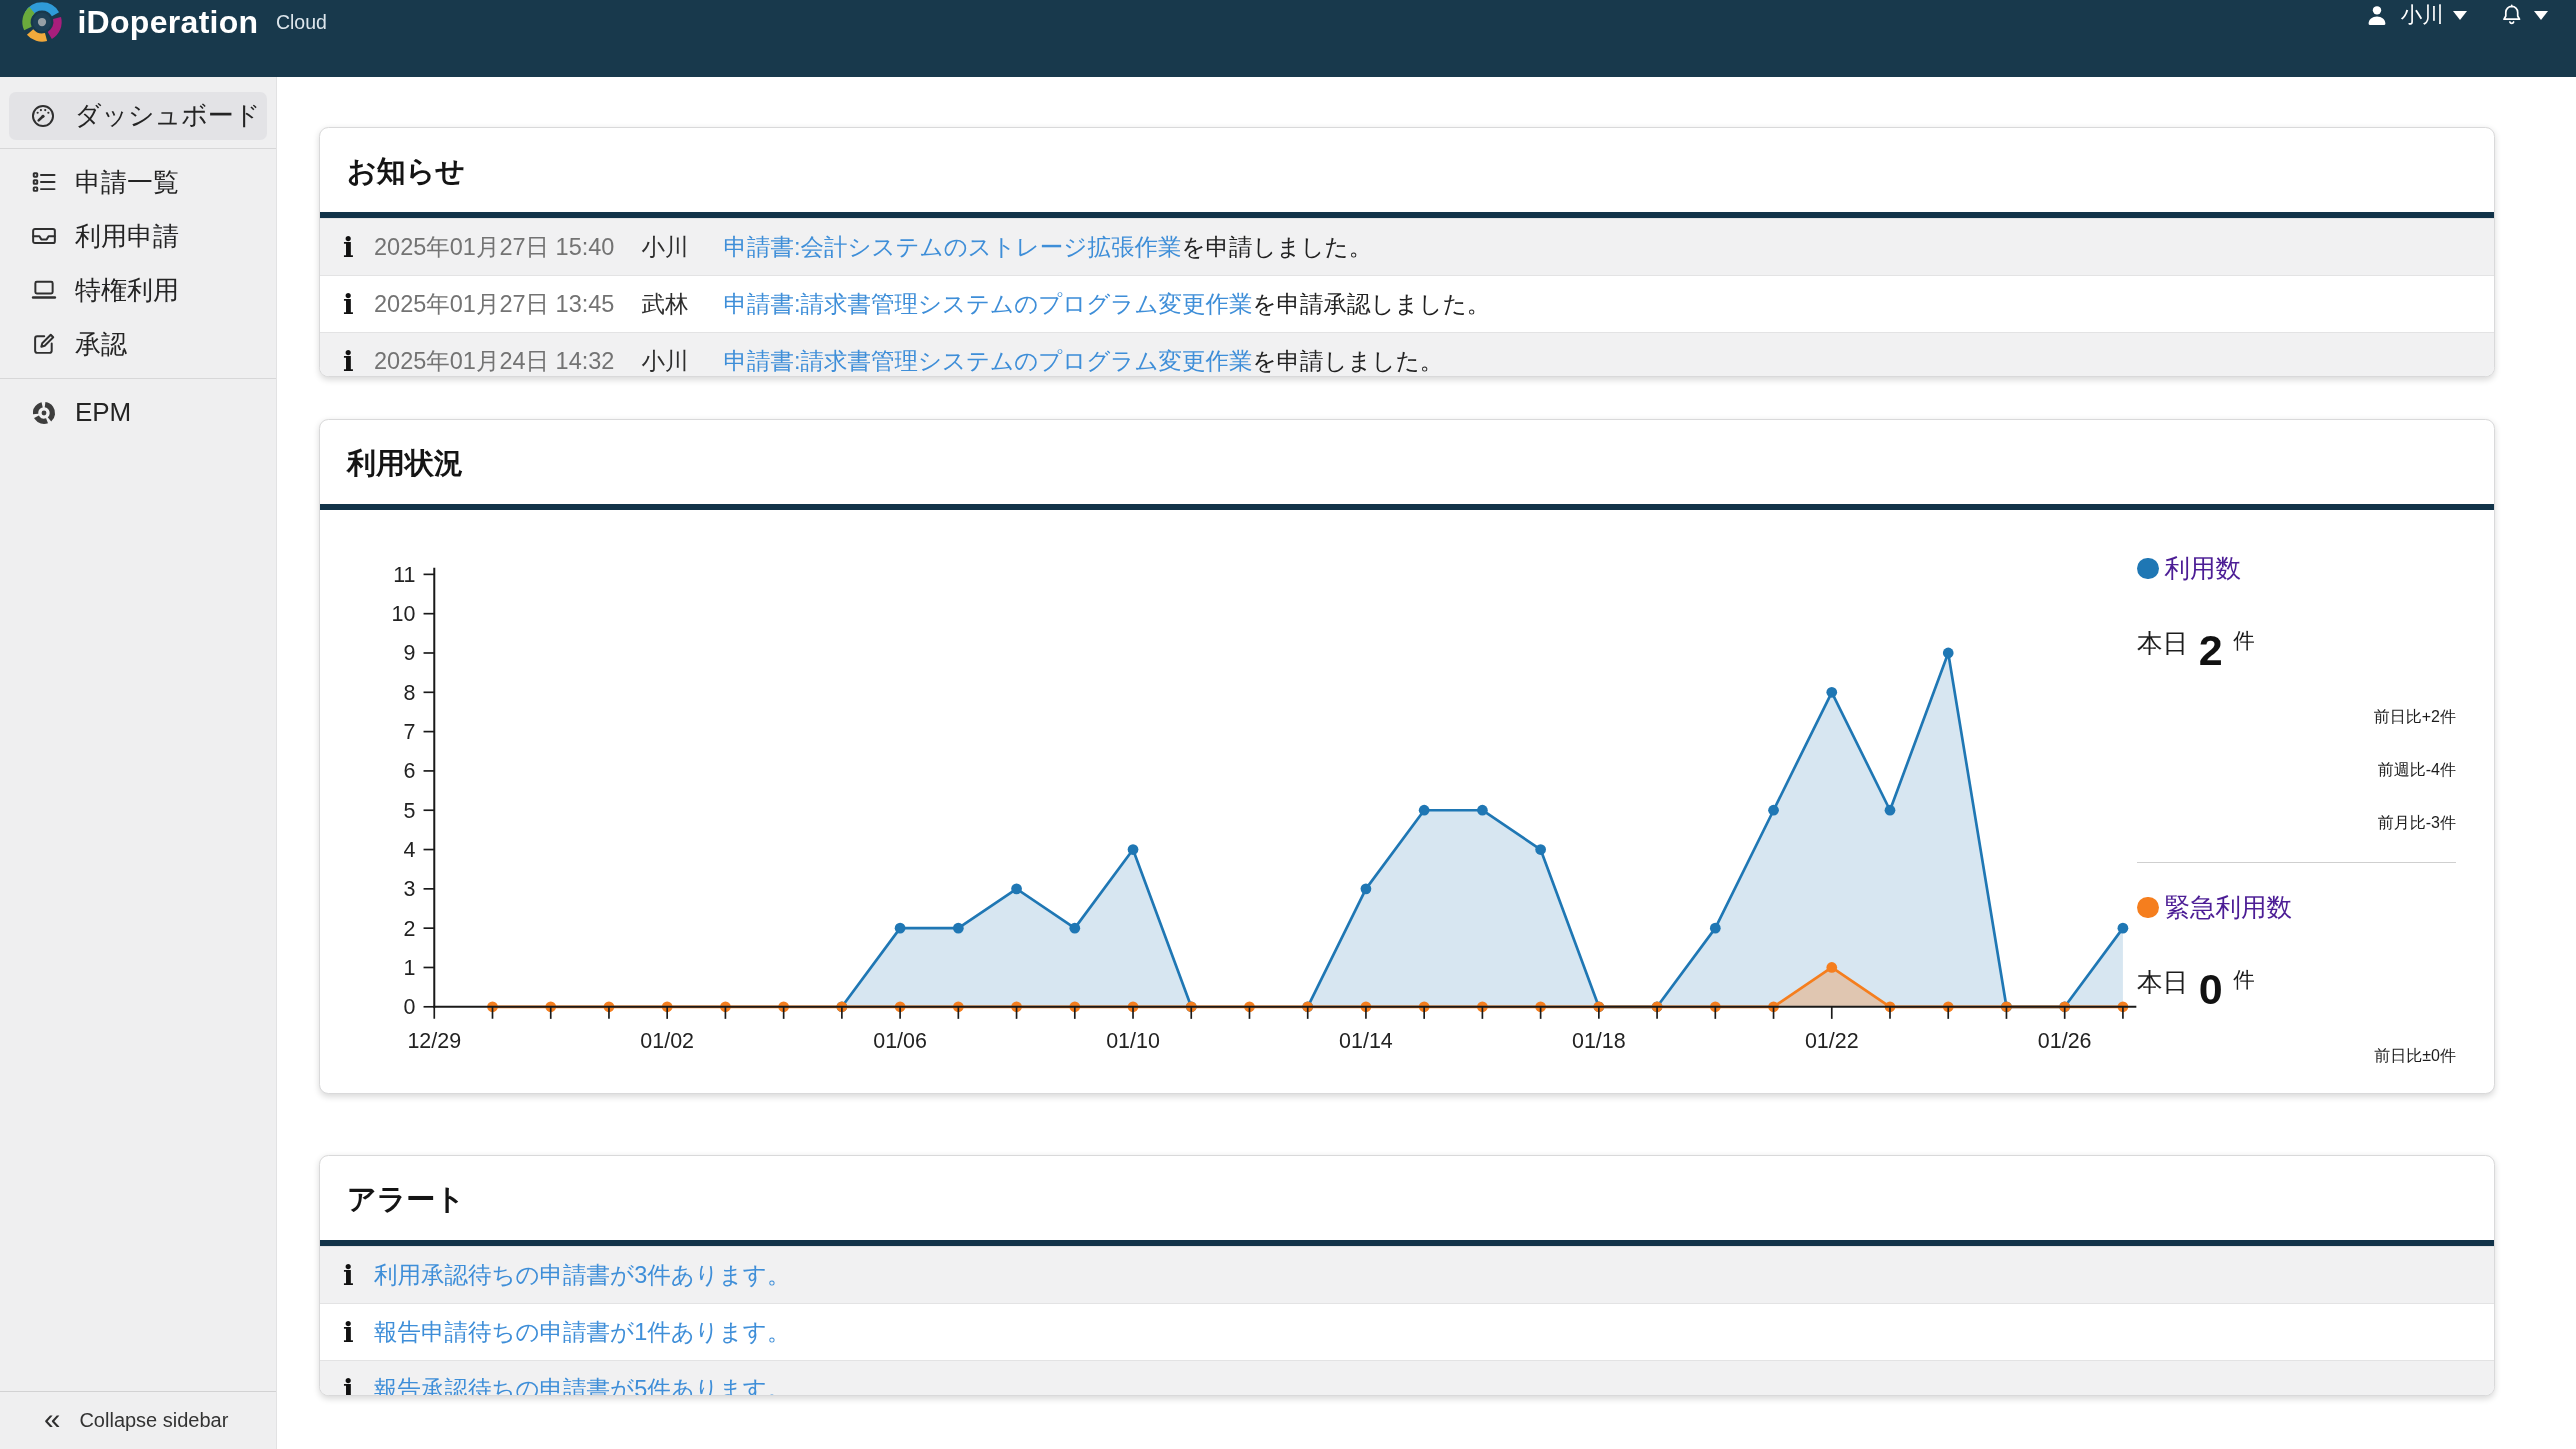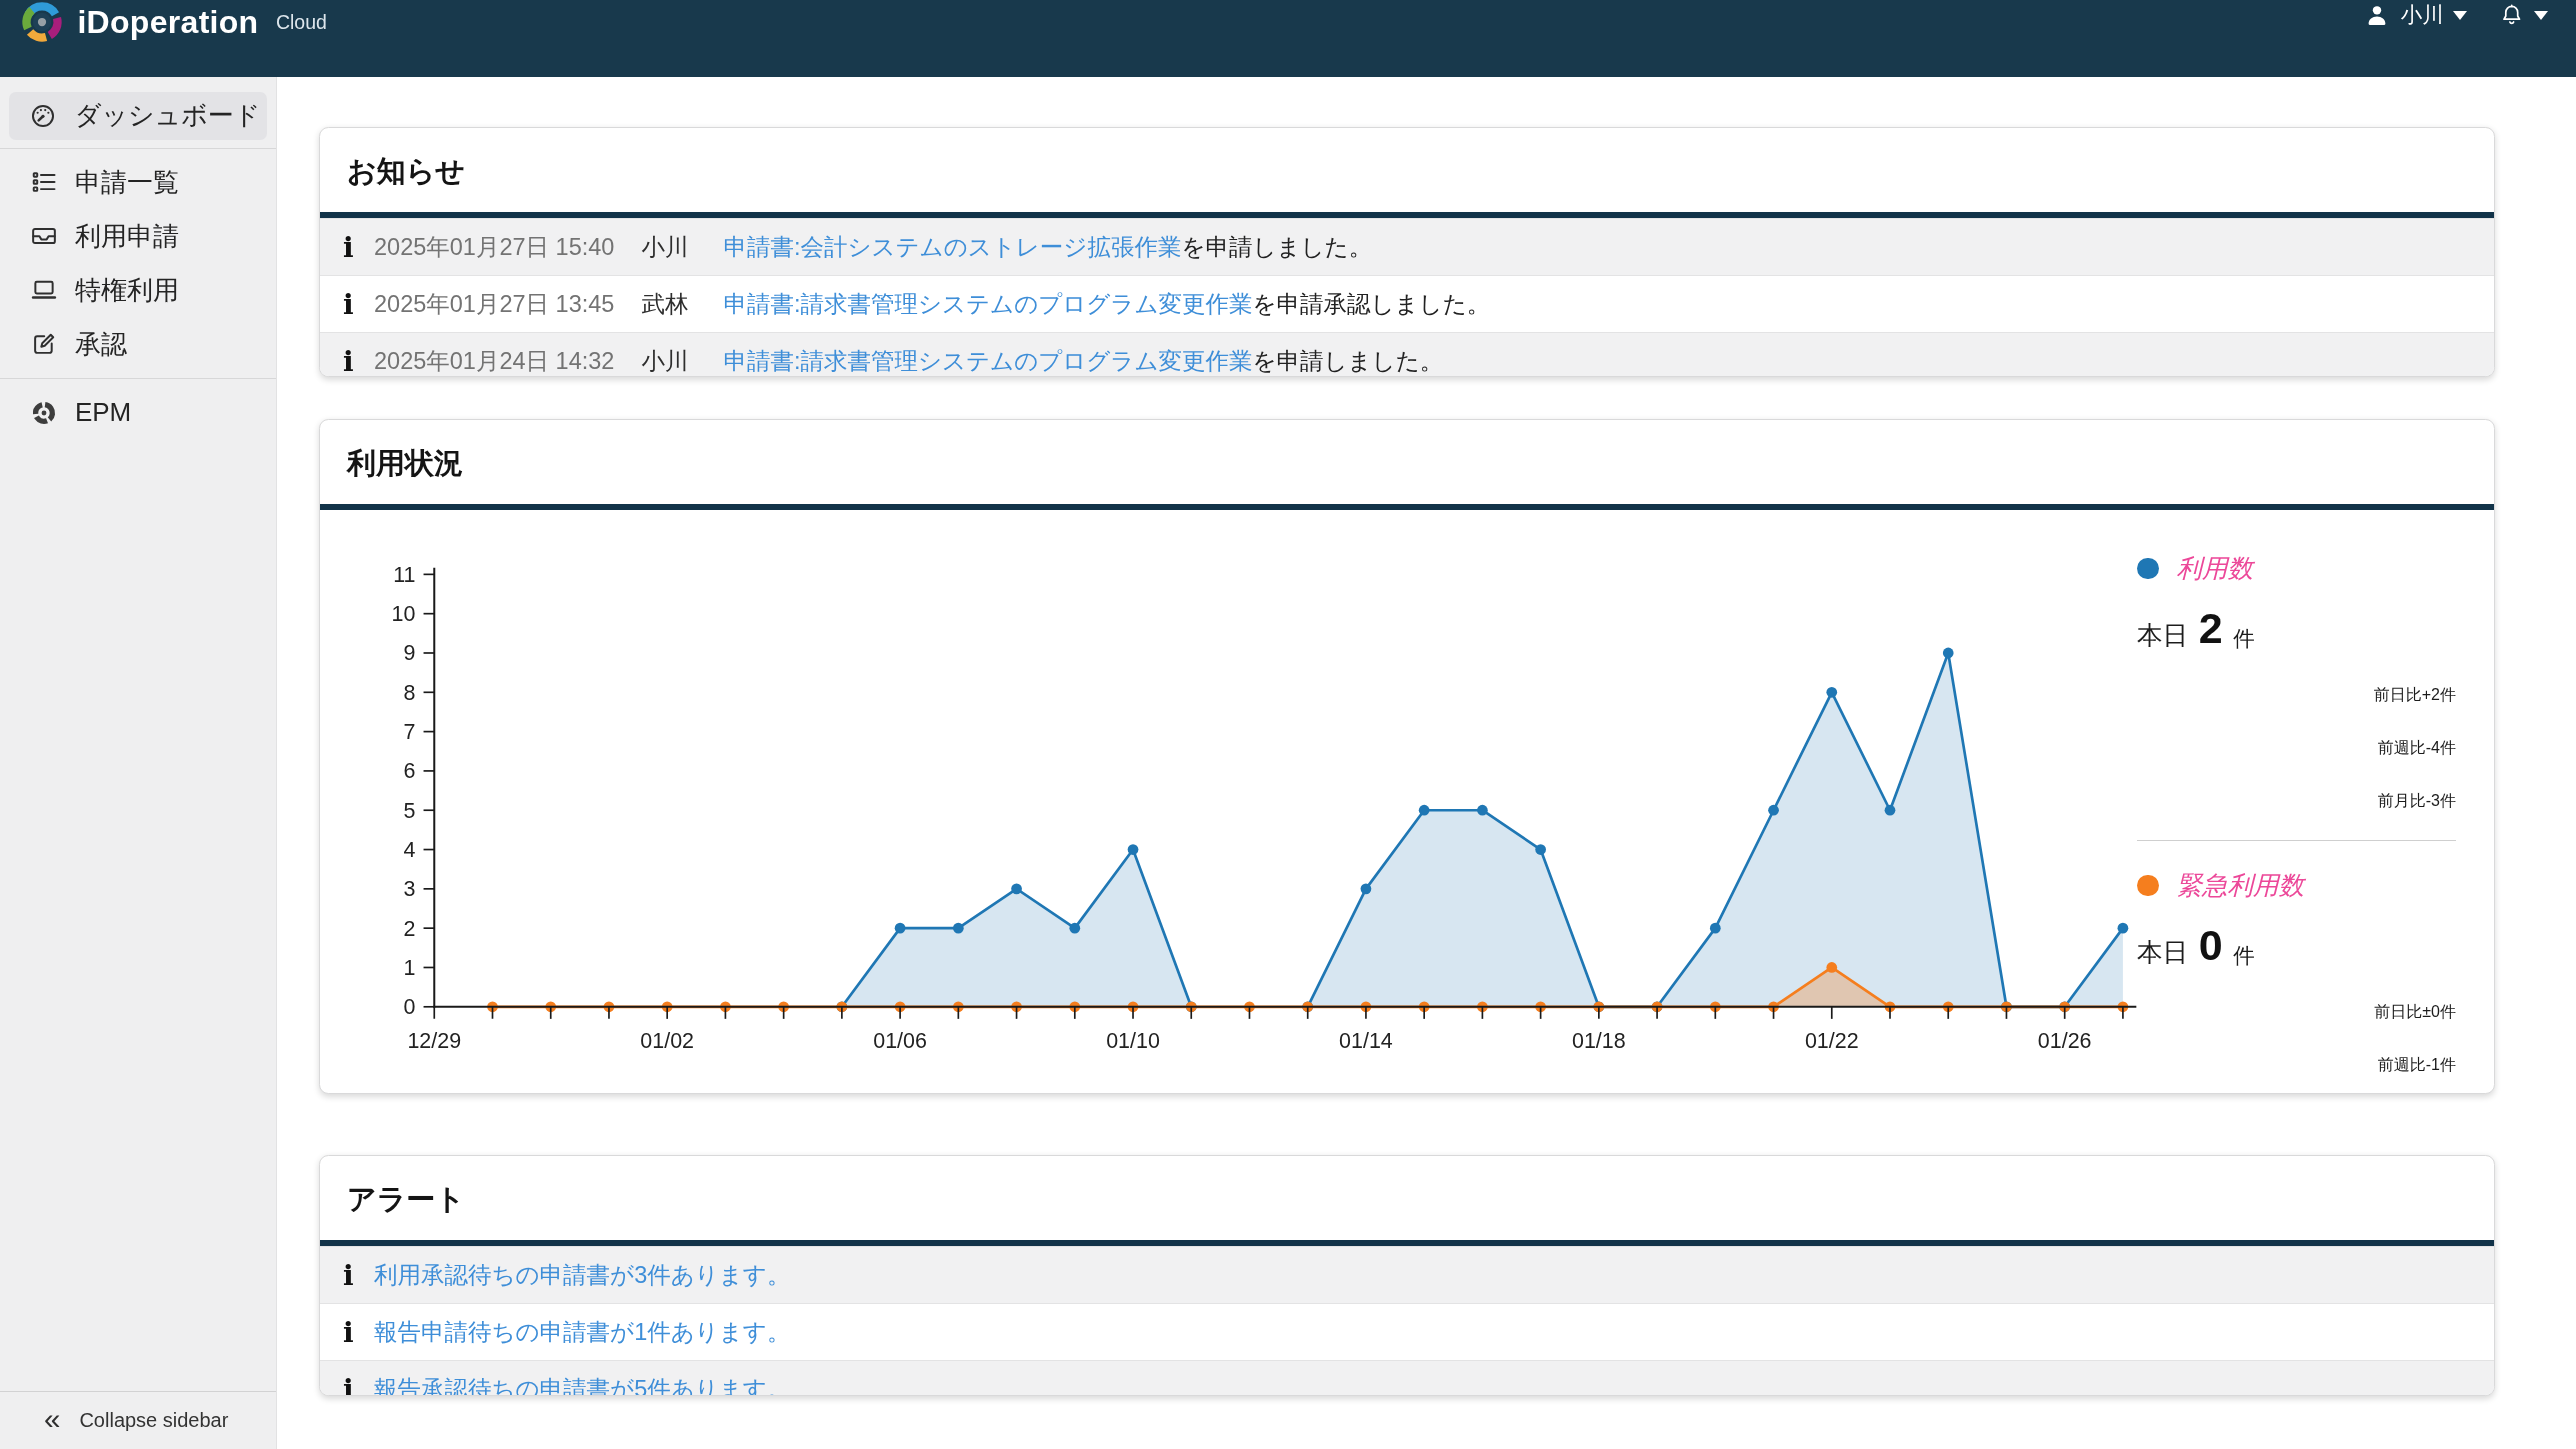--- a/index.html
+++ b/index.html
@@ -40,23 +40,23 @@
   .lnk{color:#3e8ed8;cursor:pointer;}
   .sfx{color:#222;}
   #card-notices{top:127px;height:250px;}
   #card-usage{top:419px;height:675px;}
   #card-alerts{top:1155px;height:241px;}
   
   #usage-chart{position:absolute;left:0;top:85px;}
   #usage-chart text{font-size:32px;fill:#222;font-family:"Liberation Sans",sans-serif;}
   
   .stats{position:absolute;right:38px;top:131px;width:319px;}
-  .legend-row{display:flex;align-items:center;gap:18px;font-size:25.5px;color:#ec4899;font-style:italic;}
+  .legend-row{display:flex;align-items:center;gap:6px;font-size:25.5px;color:#4c1d95;}
   .legend-dot{width:21.5px;height:21.5px;border-radius:50%;flex:0 0 21.5px;}
-  .today-row{margin-top:18px;font-size:25.5px;color:#1c1c1c;display:flex;align-items:flex-end;gap:10.7px;}
+  .today-row{margin-top:40px;font-size:25.5px;color:#1c1c1c;display:flex;align-items:flex-start;gap:10.7px;}
   .today-num{font-size:43px;font-weight:bold;color:#111;}
   .today-unit{font-size:21.5px;}
   .delta-row{display:flex;justify-content:flex-end;font-size:16px;color:#1c1c1c;margin-top:32px;}
   .stats-sep{border:none;border-top:1.3px solid #cfcfcf;margin:28px 0 27px 0;}
 </style>
 </head>
 <body>
 
 <header class="topbar">
   <div class="brand">

